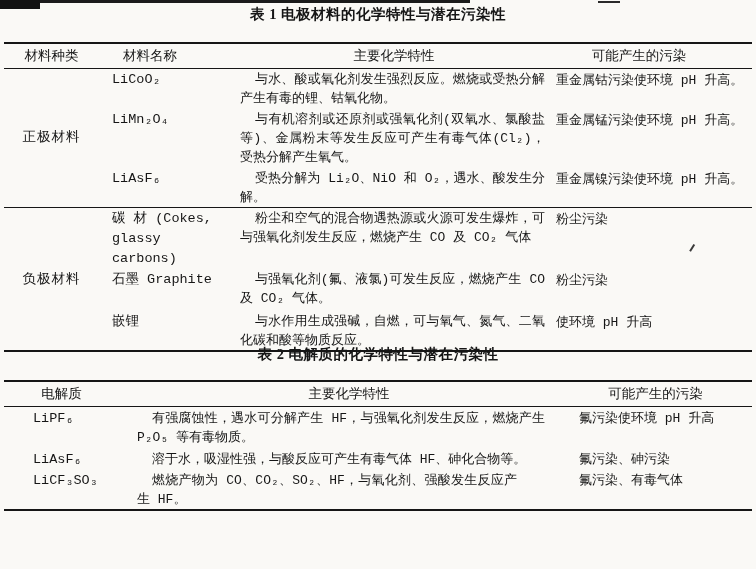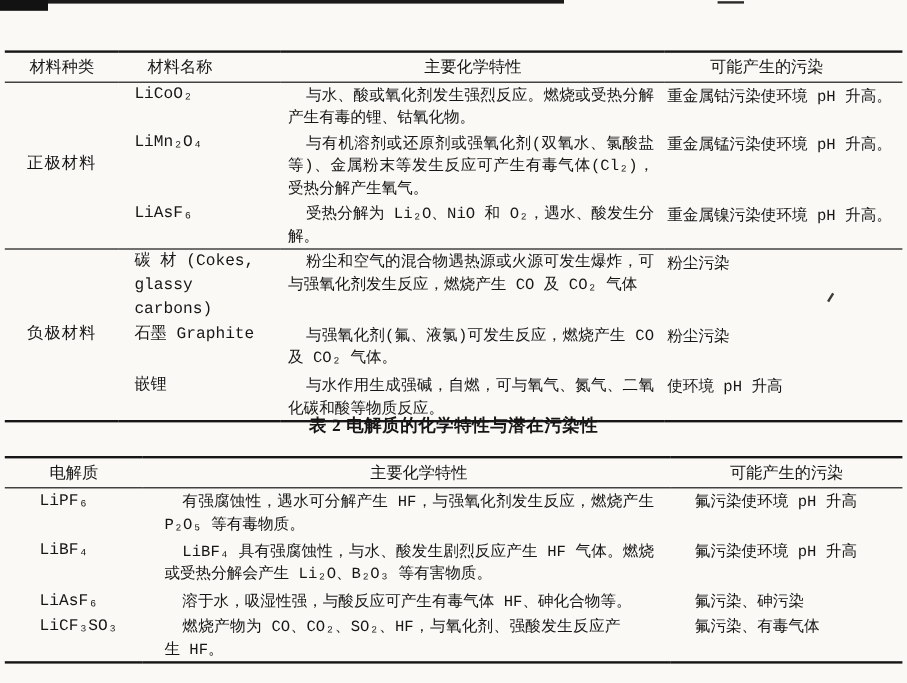--- a/index.html
+++ b/index.html
@@ -52,20 +52,21 @@
 </head>
 <body>
 
 <div class="page">
 
   <div class="scan-top"></div>
   <div class="scan-top-blob"></div>
   <div class="scan-top-right"></div>
   <div class="scan-speck"></div>
 
+  <div class="tbl-title t1-title">表 1  电极材料的化学特性与潜在污染性</div>
 
   <table class="tbl tbl1">
     <colgroup>
       <col style="width:95px">
         <col style="width:135px">
         <col style="width:320px">
         <col style="width:198px">
     </colgroup>
     <thead>
       <tr>
@@ -141,27 +142,20 @@
       </tr>
     </thead>
     <tbody>
       <tr class="r42">
         <td class="ename">LiPF₆</td>
         <td class="chem">
             <p>有强腐蚀性，遇水可分解产生 HF，与强氧化剂发生反应，燃烧产生 P₂O₅ 等有毒物质。</p>
           </td>
         <td class="poll">氟污染使环境 pH 升高</td>
       </tr>
-      <tr class="r42">
-        <td class="ename">LiBF₄</td>
-        <td class="chem">
-            <p>LiBF₄ 具有强腐蚀性，与水、酸发生剧烈反应产生 HF 气体。燃烧或受热分解会产生 Li₂O、B₂O₃ 等有害物质。</p>
-          </td>
-        <td class="poll">氟污染使环境 pH 升高</td>
-      </tr>
       <tr class="r21">
         <td class="ename">LiAsF₆</td>
         <td class="chem">
             <p>溶于水，吸湿性强，与酸反应可产生有毒气体 HF、砷化合物等。</p>
           </td>
         <td class="poll">氟污染、砷污染</td>
       </tr>
       <tr class="r38">
         <td class="ename">LiCF₃SO₃</td>
         <td class="chem">

